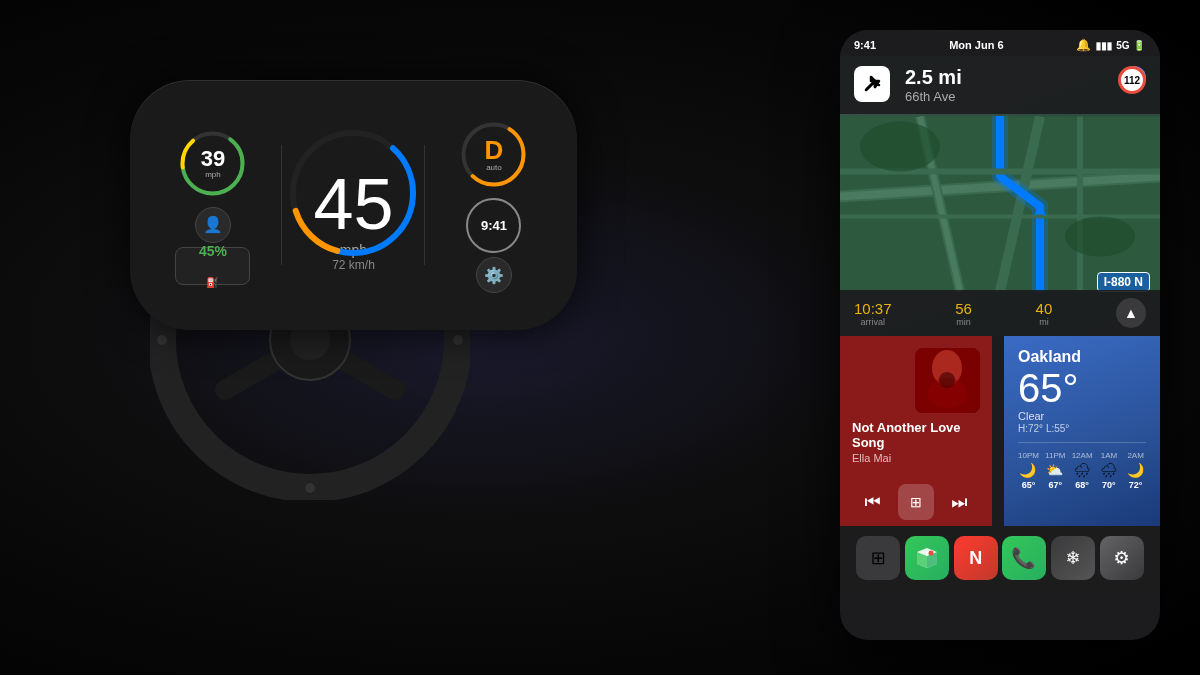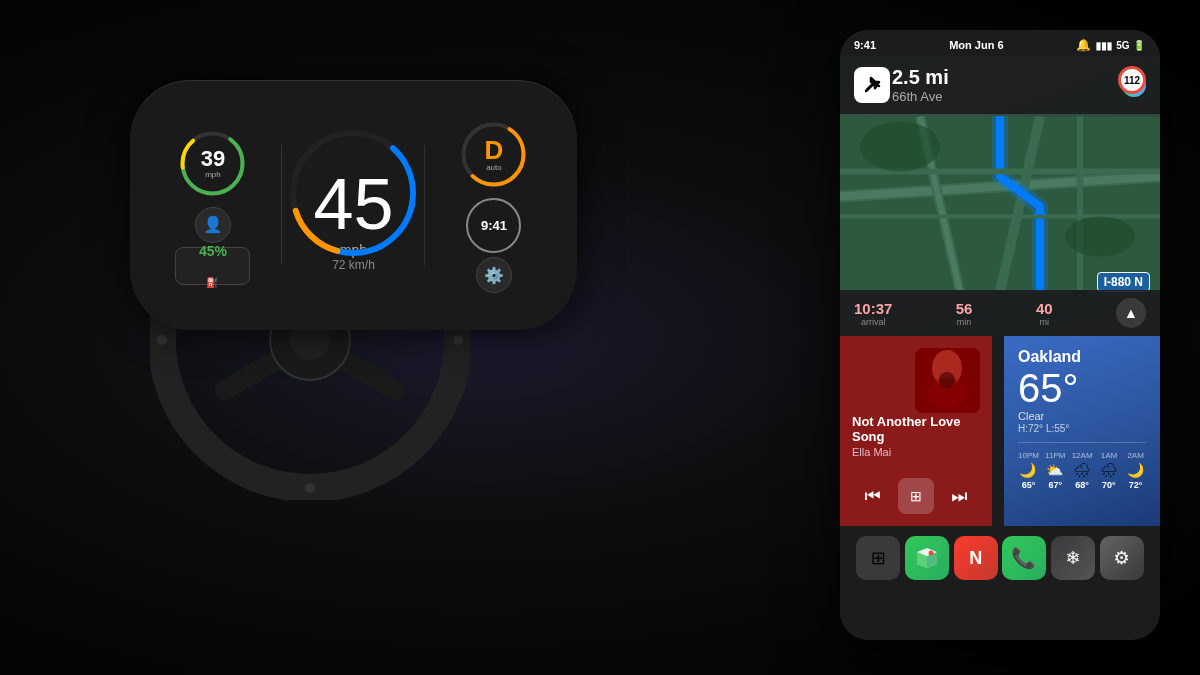--- a/index.html
+++ b/index.html
@@ -198,22 +198,22 @@
     }
 
     .map-header {
       position: absolute;
       top: 0;
       left: 0;
       right: 0;
       padding: 10px 14px;
       background: rgba(28,28,30,0.92);
       display: flex;
-      align-items: center;
-      gap: 2px;
+      align-items: flex-start;
+      gap: 15px;
     }
 
     .turn-icon {
       width: 36px;
       height: 36px;
       background: #fff;
       border-radius: 8px;
       display: flex;
       align-items: center;
       justify-content: center;
@@ -253,22 +253,22 @@
       align-items: center;
       justify-content: space-between;
     }
 
     .nav-stat {
       text-align: center;
     }
 
     .nav-stat-val {
       font-size: 15px;
-      font-weight: 700;
-      color: #fca5a5;
+      font-weight: 400;
+      color: #eab308;
       text-align: right;
     }
 
     .nav-stat-label {
       font-size: 9px;
       color: #888;
     }
 
     .nav-up-btn {
       width: 30px;
@@ -302,21 +302,20 @@
     }
 
     
     .music-panel {
       flex: 1;
       background: #8B1A1A;
       position: relative;
       padding: 12px;
       display: flex;
       flex-direction: column;
-      justify-content: flex-end;
     }
 
     .album-art {
       position: absolute;
       top: 12px;
       right: 12px;
       width: 65px;
       height: 65px;
       border-radius: 8px;
       overflow: hidden;

